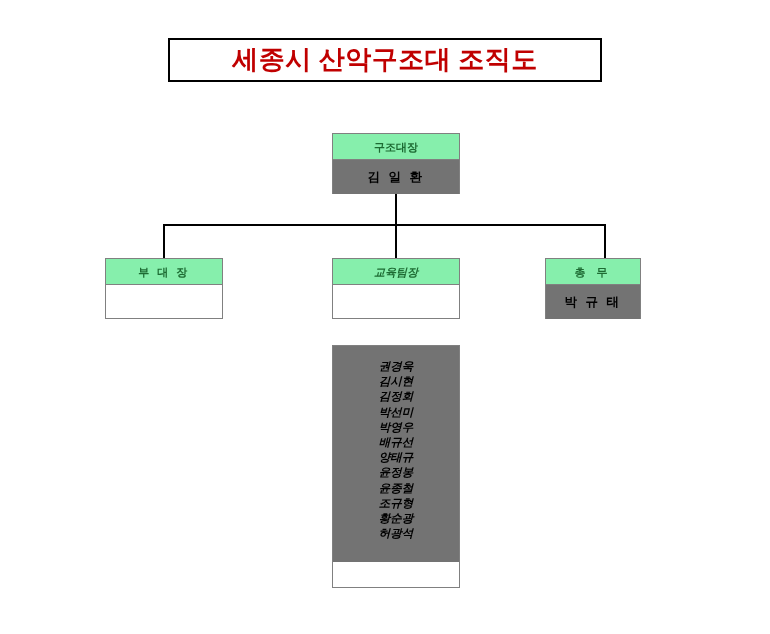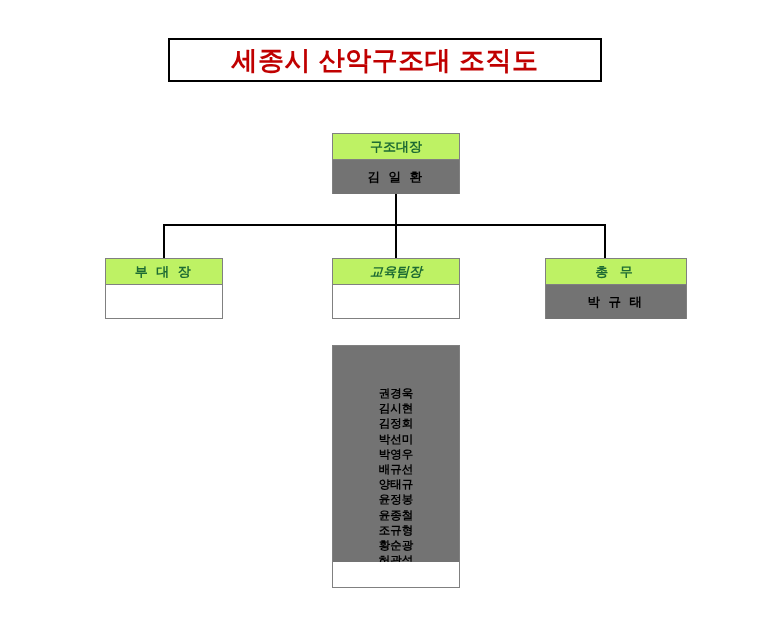--- a/index.html
+++ b/index.html
@@ -25,43 +25,44 @@
     left: 168px;
     top: 38px;
     width: 434px;
     height: 44px;
     border: 2px solid #000000;
     box-sizing: border-box;
     background: #ffffff;
     display: flex;
     align-items: center;
     justify-content: center;
+    font-family: Liberation Serif, serif;
   }
   .title-text {
     color: #c00000;
     font-size: 26px;
     font-weight: 700;
     letter-spacing: 0.5px;
     white-space: nowrap;
     line-height: 1;
   }
 
   
   .node {
     position: absolute;
     box-sizing: border-box;
     border: 1px solid #808080;
     background: #ffffff;
     z-index: 2;
   }
   .node-header {
     box-sizing: border-box;
-    background: #bef264;
+    background: #86efac;
     color: #1d6b33;
-    font-size: 13px;
+    font-size: 11px;
     font-weight: 700;
     height: 26px;
     line-height: 26px;
     text-align: center;
     border-bottom: 1px solid #808080;
     white-space: nowrap;
     overflow: hidden;
   }
   .node-body {
     box-sizing: border-box;
@@ -78,26 +79,27 @@
     line-height: 34px;
   }
 
   .sp1 { letter-spacing: 2.5px; }
   .sp2 { letter-spacing: 4px; }
 
   
   #node-chief       { left: 332px; top: 133px; width: 128px; height: 61px; }
   #node-vice        { left: 105px; top: 258px; width: 118px; height: 61px; }
   #node-training    { left: 332px; top: 258px; width: 128px; height: 61px; font-style: italic; }
-  #node-affairs     { left: 545px; top: 258px; width: 142px; height: 61px; }
+  #node-affairs     { left: 545px; top: 258px; width: 96px; height: 61px; }
   #node-members     { left: 332px; top: 345px; width: 128px; height: 243px; }
 
   #node-members .node-body {
-    padding-top: 40px;
+    padding-top: 13px;
     height: 216px;
+    font-style: italic;
   }
   .member-name {
     font-size: 11.5px;
     font-weight: 700;
     line-height: 15.2px;
     color: #000000;
     text-align: center;
   }
 
   

